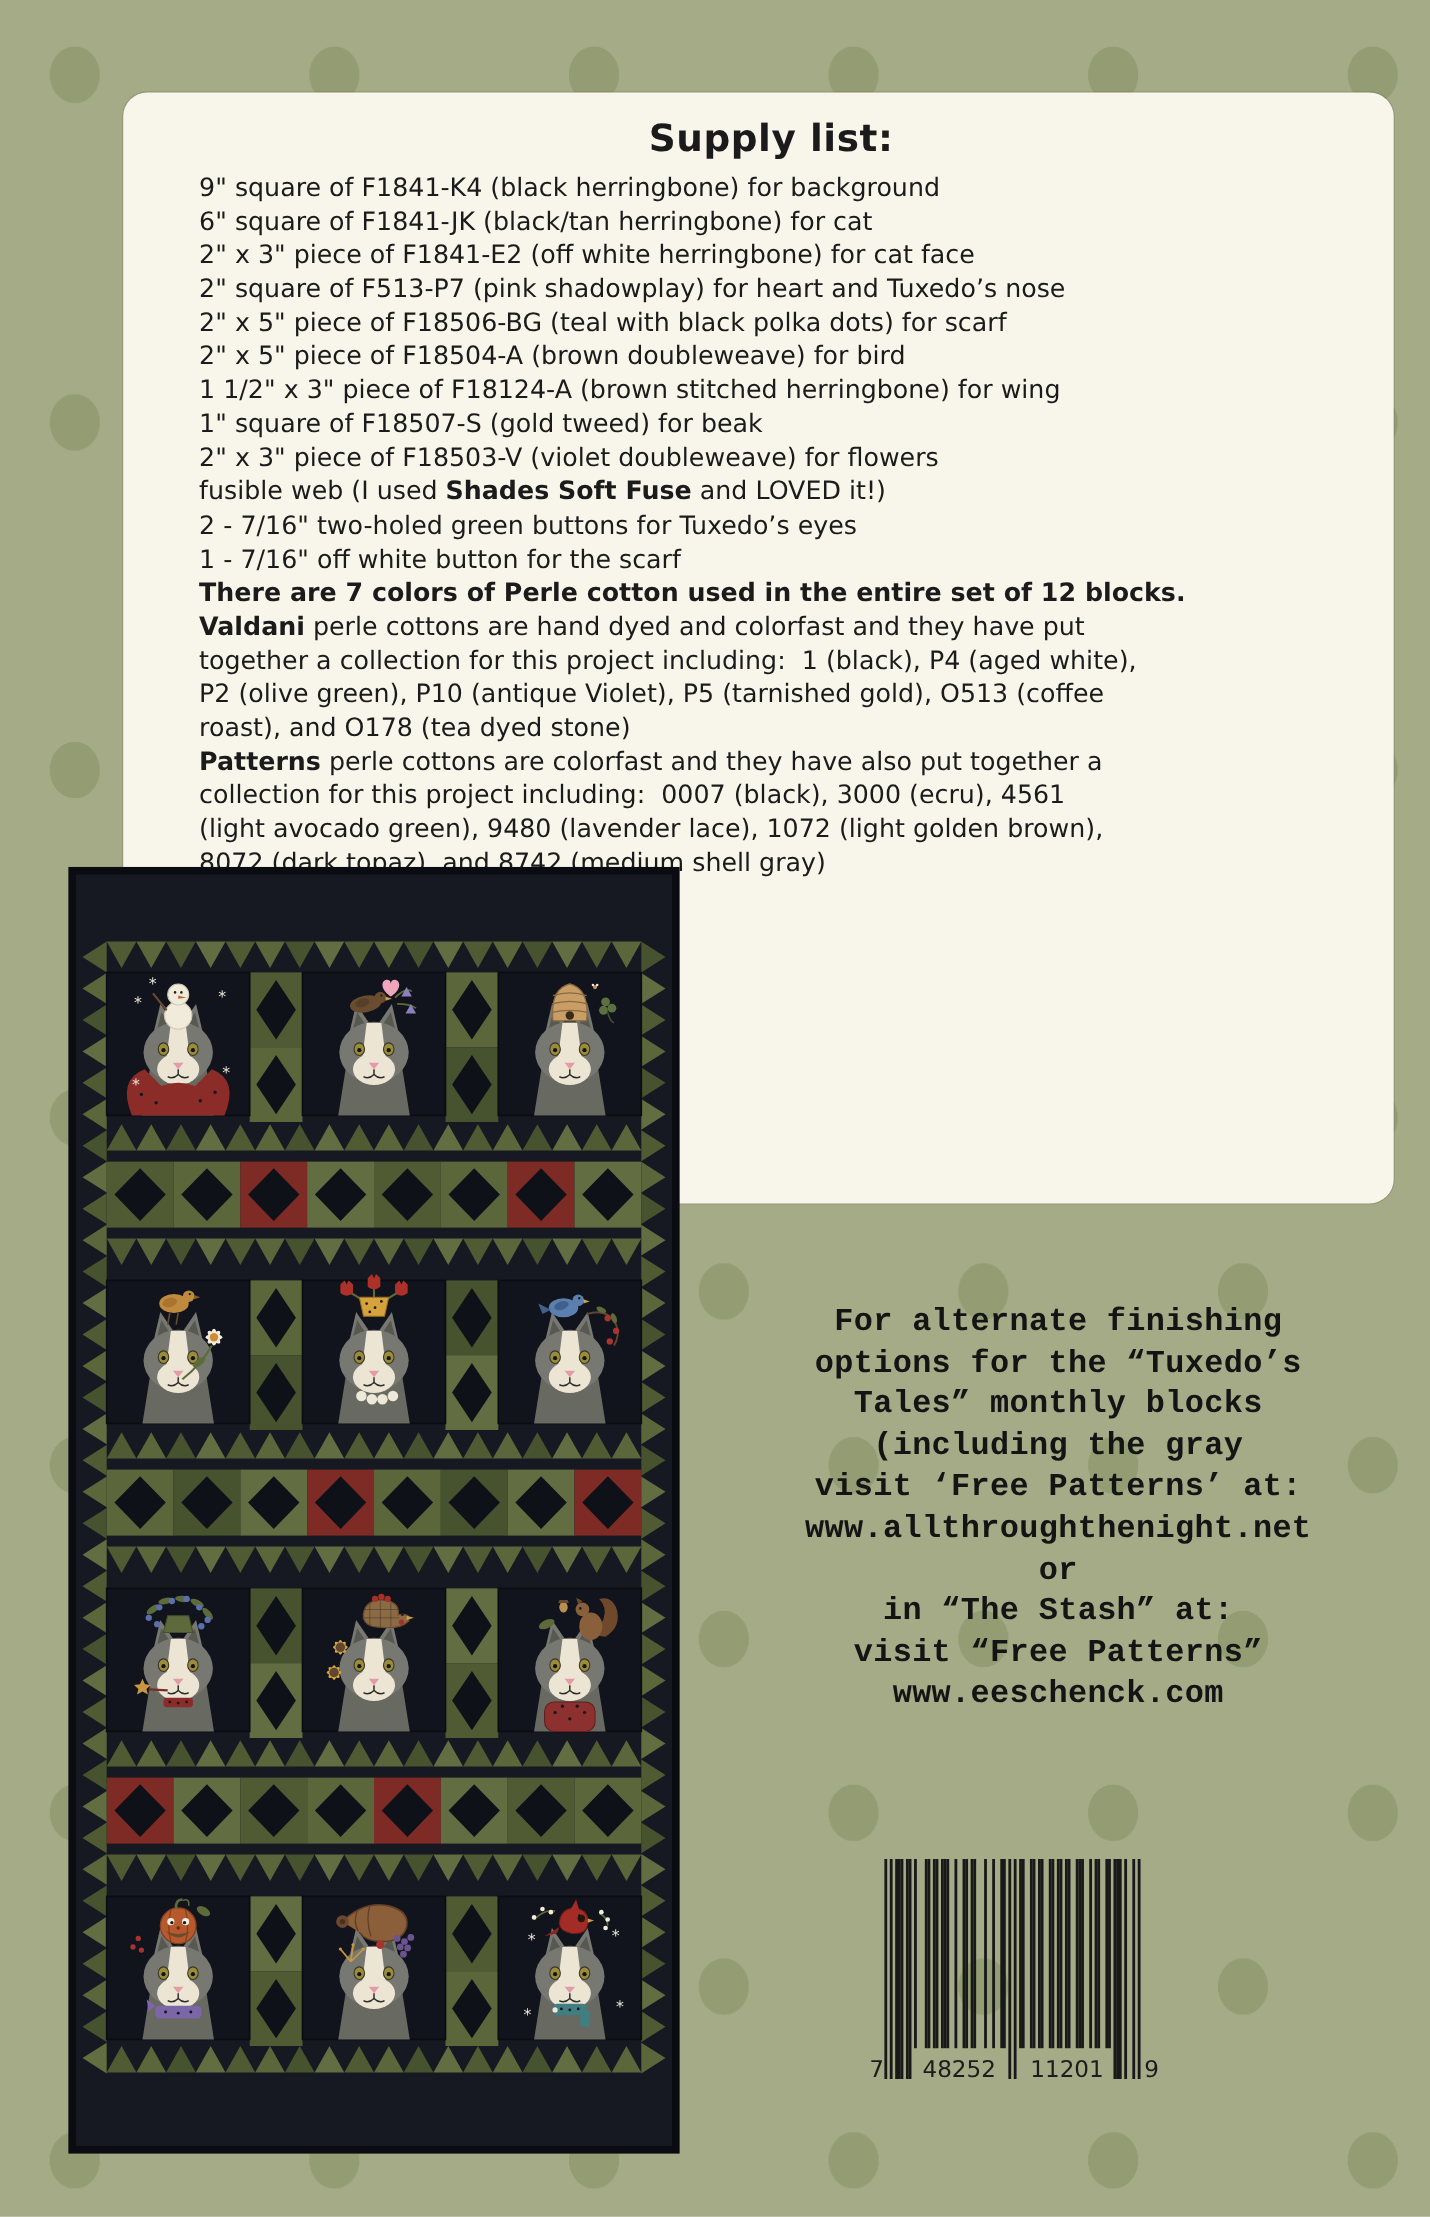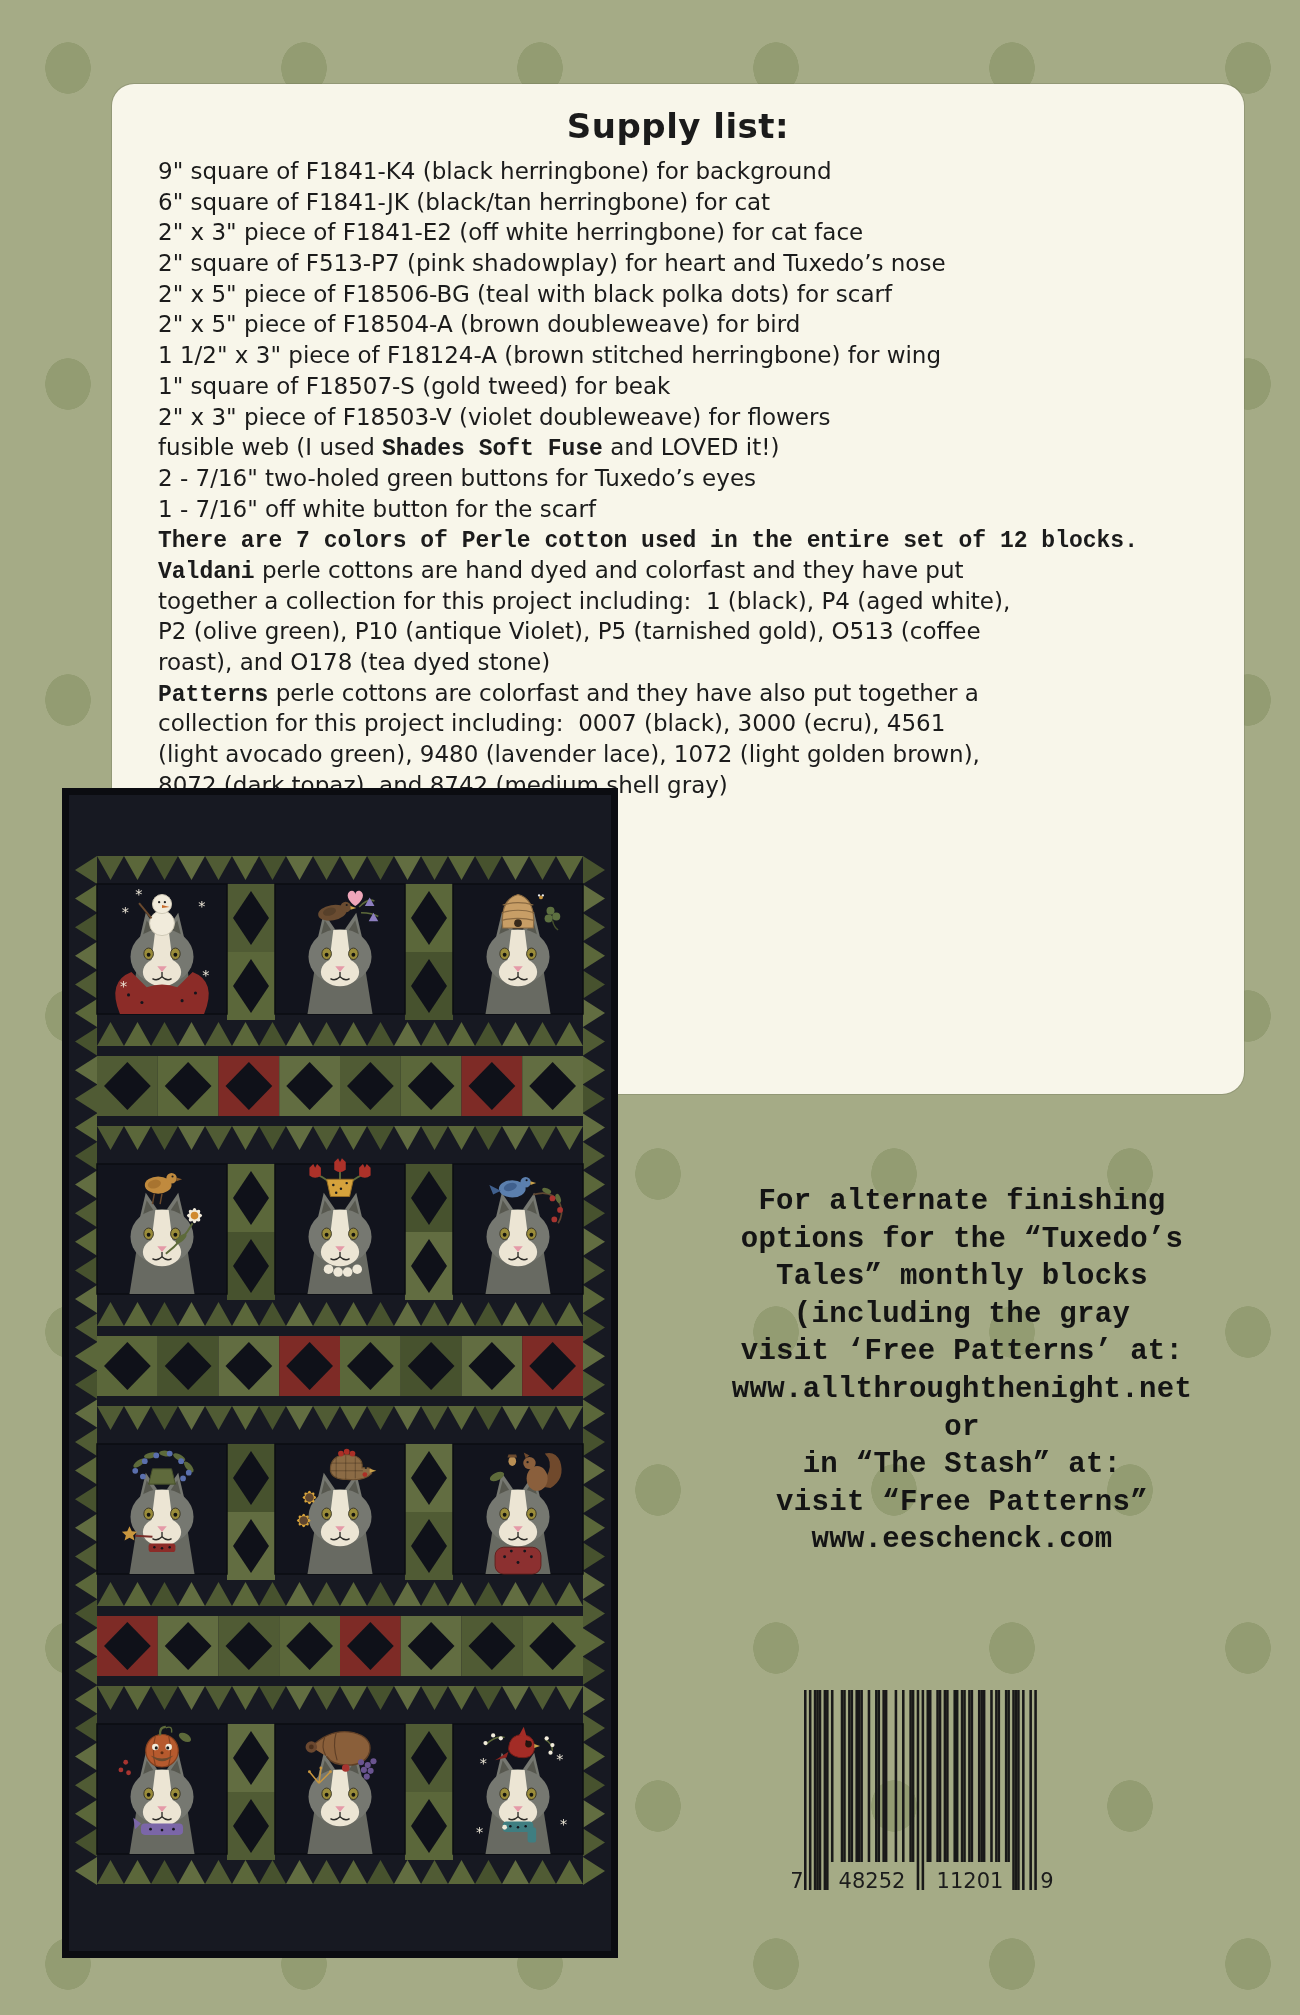--- a/index.html
+++ b/index.html
@@ -8,26 +8,26 @@
     font-family:"DejaVu Sans",sans-serif;color:#1b1b1b;
     background-color:#a5ab86;
     background-image:
       radial-gradient(ellipse 23px 26px at 30px 30px, #939c72 98%, rgba(147,156,114,0) 100%),
       radial-gradient(ellipse 23px 26px at 30px 30px, #939c72 98%, rgba(147,156,114,0) 100%);
     background-size:236px 316px,236px 316px;
     background-position:38px 38px,156px 196px;
   }
   .panel{
     position:absolute;left:112px;top:84px;width:1132px;height:1010px;
-    background:#f8f6ea;border-radius:22px;box-shadow:0 0 0 1px rgba(90,95,70,.25);
+    background:#f8f6ea;border-radius:22px;box-shadow:0 0 0 1px rgba(90,95,70,.25);padding-left:23px;
   }
   .panel-title{margin:22px 0 10px 0;text-align:center;font-size:34px;font-weight:bold;letter-spacing:.5px;}
   .supply-lines{padding:0 26px 0 46px;font-size:23px;line-height:30.7px;white-space:nowrap;}
   .supply-line{height:30.7px;}
-  .seg-b{font-weight:bold;font-family:Liberation Mono, monospace;}
+  .seg-b{font-weight:bold;}
   .quilt{position:absolute;left:62px;top:788px;width:556px;height:1170px;line-height:0;}
   .info{
     position:absolute;left:628px;top:1183px;width:668px;text-align:center;
     font-weight:bold;font-size:29px;line-height:37.6px;color:#141414;letter-spacing:.3px;font-family:Liberation Mono, monospace;
   }
   .barcode{position:absolute;left:792px;top:1686px;width:266px;height:228px;line-height:0;}
 </style>
 </head>
 <body>
 

